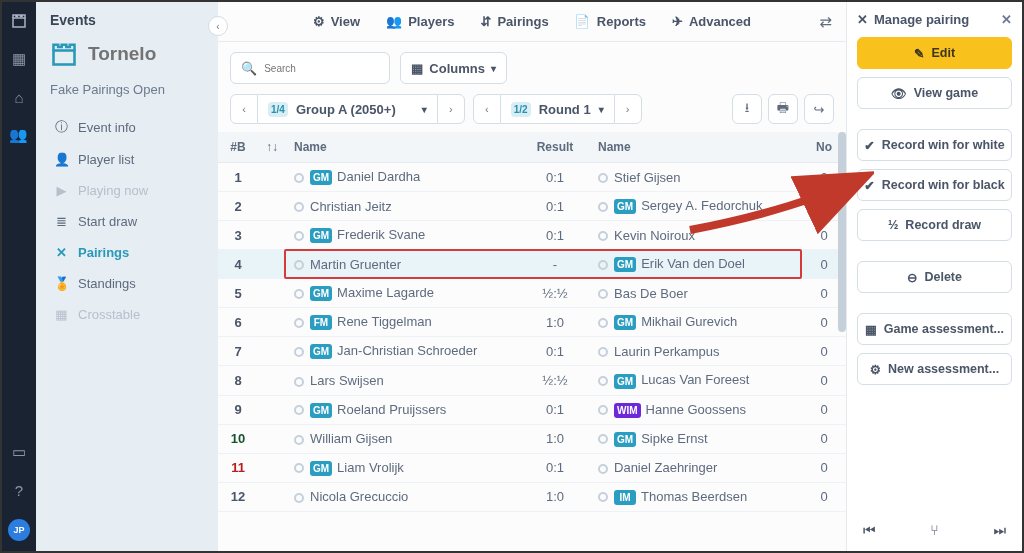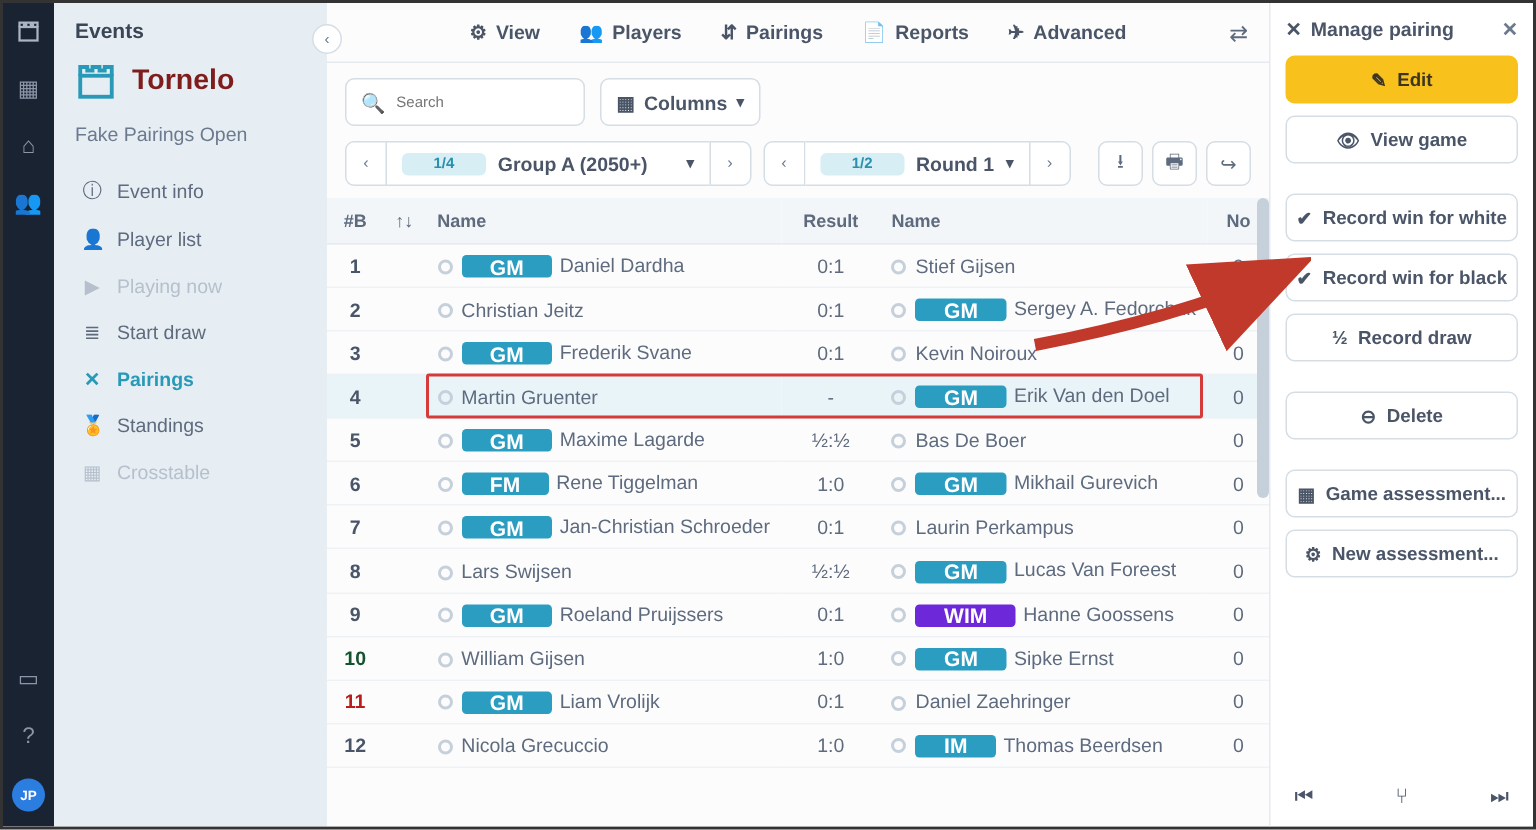--- a/index.html
+++ b/index.html
@@ -9,21 +9,21 @@
   .rail{width:34px;background:#1a2332;display:flex;flex-direction:column;align-items:center;padding:10px 0;gap:20px;color:#8b95a7}
   .rail .ic{width:18px;height:18px;display:flex;align-items:center;justify-content:center;cursor:pointer;font-size:15px}
   .rail .spacer{flex:1}
   .rail .avatar{width:22px;height:22px;border-radius:50%;background:#2b7de0;color:#fff;font-size:9px;font-weight:700;display:flex;align-items:center;justify-content:center}
   
   .sidebar{width:182px;background:#e6edf3;display:flex;flex-direction:column;padding:10px 14px;position:relative}
   .sidebar h3{font-size:14px;color:#3a4556;font-weight:700;margin-bottom:12px}
   .collapse{position:absolute;right:-10px;top:14px;width:20px;height:20px;border-radius:50%;background:#fff;border:1px solid #d5dde5;display:flex;align-items:center;justify-content:center;font-size:10px;cursor:pointer;color:#6b7a8e}
   .brand{display:flex;align-items:center;gap:10px;margin-bottom:14px}
   .brand svg{width:28px;height:28px}
-  .brand span{font-size:19px;font-weight:700;color:#7f1d1d}
+  .brand span{font-size:19px;font-weight:700;color:#737373}
   .subtitle{font-size:13px;color:#6b7a8e;margin-bottom:14px}
   .nav{display:flex;flex-direction:column;gap:2px}
   .nav a{display:flex;align-items:center;gap:9px;padding:7px 4px;font-size:13px;color:#5e6b7e;cursor:pointer;border-radius:4px}
   .nav a.active{color:#2999b8;font-weight:600}
   .nav a.muted{color:#b6c0cc}
   .nav a .ic{width:15px;text-align:center;font-size:13px}
   
   .main{flex:1;display:flex;flex-direction:column;background:#fcfcfd;min-width:0}
   .topbar{height:40px;display:flex;align-items:center;justify-content:center;gap:26px;border-bottom:1px solid #e5eaf0;position:relative}
   .topbar a{display:flex;align-items:center;gap:6px;font-size:13px;color:#4a5568;font-weight:600;cursor:pointer}
@@ -31,32 +31,32 @@
   .toolbar{display:flex;align-items:center;gap:10px;padding:10px 12px}
   .searchbox{flex:0 0 160px;height:32px;border:1px solid #d5dde5;border-radius:6px;display:flex;align-items:center;padding:0 10px;gap:7px;color:#99a5b4;background:#fff}
   .searchbox input{border:none;outline:none;font-size:10px;width:100%;background:transparent}
   .colbtn{height:32px;border:1px solid #d5dde5;border-radius:6px;padding:0 10px;display:flex;align-items:center;gap:6px;font-size:13px;color:#4a5568;background:#fff;cursor:pointer;font-weight:600}
   .groupbar{display:flex;align-items:center;gap:8px;padding:0 12px 8px}
   .stepper{display:flex;align-items:center}
   .stepbtn{width:28px;height:30px;border:1px solid #d5dde5;background:#fff;display:flex;align-items:center;justify-content:center;cursor:pointer;font-size:11px;color:#6b7a8e}
   .stepbtn.l{border-radius:6px 0 0 6px}
   .stepbtn.r{border-radius:0 6px 6px 0}
   .stepmid{height:30px;border-top:1px solid #d5dde5;border-bottom:1px solid #d5dde5;display:flex;align-items:center;padding:0 10px;gap:8px;font-size:13px;color:#4a5568;background:#fff;font-weight:600}
-  .badge{background:#d8eef5;color:#2990ad;font-size:10px;font-weight:700;padding:2px 21px;border-radius:4px}
+  .badge{background:#d8eef5;color:#2990ad;font-size:10px;font-weight:700;padding:2px 3px;border-radius:4px}
   .rightactions{margin-left:auto;display:flex;gap:6px}
   .sqbtn{width:30px;height:30px;border:1px solid #d5dde5;border-radius:6px;background:#fff;display:flex;align-items:center;justify-content:center;cursor:pointer;color:#5e6b7e;font-size:13px}
   
   .tablewrap{flex:1;overflow:auto;position:relative}
   table{width:100%;border-collapse:collapse}
   th{text-align:left;font-size:12px;color:#5e6b7e;font-weight:700;padding:8px 8px;border-bottom:1px solid #e5eaf0;background:#f3f6f9}
   th.c,td.c{text-align:center}
   th.r,td.r{text-align:center}
   td{padding:6px 8px;font-size:13px;color:#5e6b7e;border-bottom:1px solid #eef2f6;white-space:nowrap}
   tr.sel td{background:#e9f4f8}
-  .title-chip{display:inline-flex;align-items:center;justify-content:center;min-width:22px;height:15px;border-radius:3px;font-size:14px;font-weight:700;color:#fff;padding:0 19px;margin-right:5px;vertical-align:middle}
+  .title-chip{display:inline-flex;align-items:center;justify-content:center;min-width:22px;height:15px;border-radius:3px;font-size:10px;font-weight:700;color:#fff;padding:0 3px;margin-right:5px;vertical-align:middle}
   .gm{background:#2b9dc1}.fm{background:#2b9dc1}.im{background:#2b9dc1}.wim{background:#6d28d9}
   .ring{display:inline-block;width:10px;height:10px;border:2px solid #c6d0db;border-radius:50%;margin-right:6px;vertical-align:middle}
   
   .selbox{position:absolute;border:2px solid #d63b3b;pointer-events:none;border-radius:2px}
   
   .arrow{position:absolute;pointer-events:none}
   
   .rpanel{width:176px;border-left:1px solid #e5eaf0;background:#fff;display:flex;flex-direction:column;padding:10px 10px}
   .rpanel .hd{display:flex;align-items:center;gap:6px;font-size:13px;color:#4a5568;font-weight:600;margin-bottom:10px}
   .rpanel .hd .x{margin-left:auto;cursor:pointer;color:#6b7a8e}

